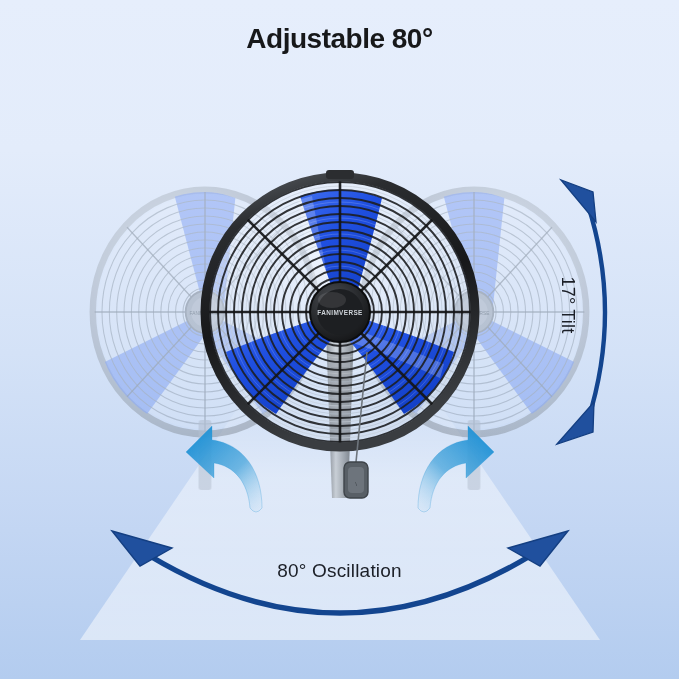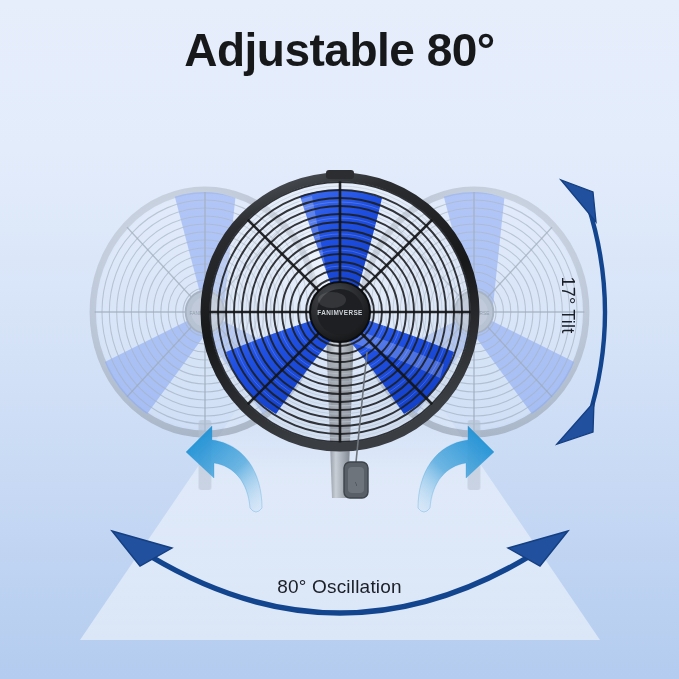--- a/index.html
+++ b/index.html
@@ -16,36 +16,35 @@
     background:linear-gradient(180deg,#e6eefc 0%,#e3ecfb 22%,#d4e2f7 52%,#c3d6f3 78%,#b3ccef 100%);
   }
   .layer{position:absolute;left:0;top:0;width:679px;height:679px;}
 
   
   #heading{
     position:absolute;left:0;top:22px;width:679px;
     text-align:center;
     color:#17181a;
     font-weight:bold;
-    font-size:46px;
+    font-size:28px;
     line-height:1.22;
     letter-spacing:-0.5px;
     font-family:"Liberation Sans", sans-serif;
   }
   #heading .hl{display:block;white-space:nowrap;}
 
   
   #osc-label{
     position:absolute;
     left:0;top:560px;width:679px;
     text-align:center;
     font-size:19px;
     color:#1b1f27;
     letter-spacing:0.2px;
-    margin-top:16px;
   }
   #tilt-label{
     position:absolute;
     left:567px;top:305px;
     transform:translate(-50%,-50%) rotate(90deg);
     transform-origin:center center;
     white-space:nowrap;
     font-size:18px;
     color:#1b1f27;
     letter-spacing:0.2px;

